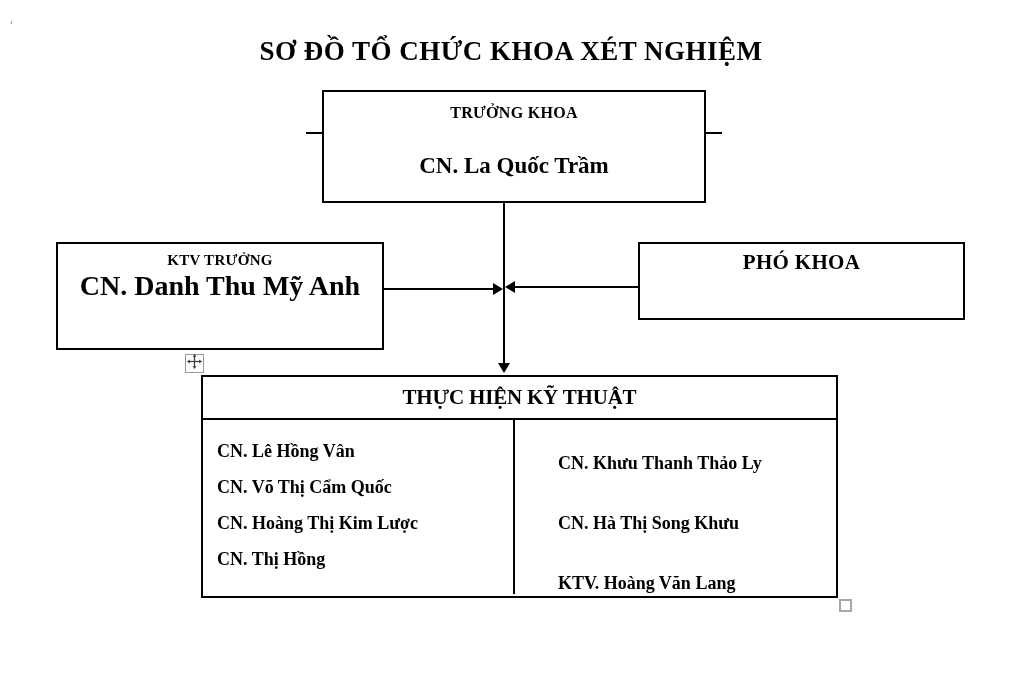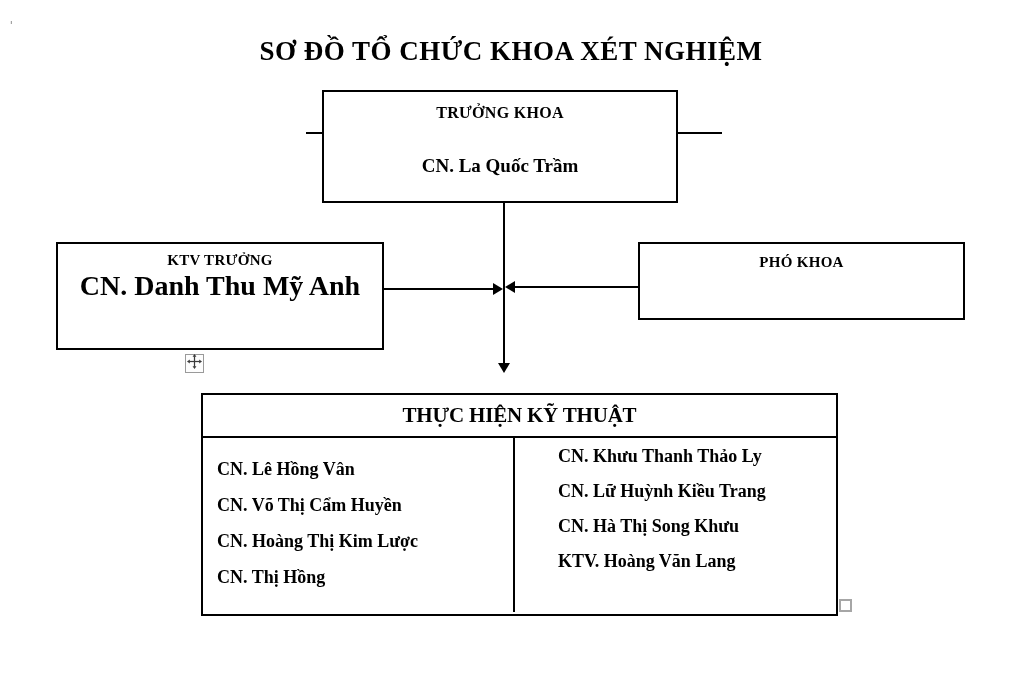--- a/index.html
+++ b/index.html
@@ -17,61 +17,61 @@
   }
 
   .chart-title {
     left:-6px; top:36px; width:1034px; text-align:center;
     font-size:27px; font-weight:bold; letter-spacing:0.5px;
   }
 
   
   .org-box { border:2px solid #000; background:#fff; }
 
-  .head-box { left:322px; top:90px; width:356px; height:113px; }
+  .head-box { left:322px; top:90px; width:384px; height:113px; }
   .head-box .role {
     height:41px; display:flex; align-items:center; justify-content:center;
     font-size:16px; font-weight:bold; letter-spacing:0.3px;
   }
   .head-box .name {
     height:66px; display:flex; align-items:center; justify-content:center;
-    font-size:19px; font-weight:bold;
+    font-size:23px; font-weight:bold;
   }
   .head-divider { left:306px; top:132px; width:416px; height:2px; background:#000; }
 
   .ktv-box { left:56px; top:242px; width:328px; height:108px; padding-top:5px; text-align:center; }
   .ktv-box .role { font-size:15px; font-weight:bold; line-height:23px; letter-spacing:0.3px; }
   .ktv-box .name { font-size:28px; font-weight:bold; line-height:27px; }
 
   .deputy-box { left:638px; top:242px; width:327px; height:78px; padding-top:8px; text-align:center; }
-  .deputy-box .role { font-size:15px; font-weight:bold; line-height:20px; letter-spacing:0.3px; }
+  .deputy-box .role { font-size:21px; font-weight:bold; line-height:20px; letter-spacing:0.3px; }
 
   
   .line { background:#000; }
   .v-line   { left:503px; top:203px; width:2px; height:161px; }
   .h-line-l { left:384px; top:288px; width:110px; height:2px; }
   .h-line-r { left:514px; top:286px; width:124px; height:2px; }
   .arrow { width:0; height:0; }
   .arrow-down  { left:498px; top:363px; border-left:6px solid transparent; border-right:6px solid transparent; border-top:10px solid #000; }
   .arrow-right { left:493px; top:283px; border-top:6px solid transparent; border-bottom:6px solid transparent; border-left:10px solid #000; }
   .arrow-left  { left:505px; top:281px; border-top:6px solid transparent; border-bottom:6px solid transparent; border-right:10px solid #000; }
 
   
-  .tech-table { left:201px; top:393px; width:637px; height:223px; border:2px solid #000; background:#fff; }
+  .tech-table { left:201px; top:375px; width:637px; height:223px; border:2px solid #000; background:#fff; }
   .tech-header {
     height:43px; border-bottom:2px solid #000;
     display:flex; align-items:center; justify-content:center;
     font-size:21px; font-weight:bold; letter-spacing:-0.2px;
   }
   .tech-body { display:flex; height:174px;gap:31px; }
   .tech-col-left  { width:312px; border-right:2px solid #000; padding:13px 0 0 14px; }
   .tech-col-right { flex:1; padding:1px 0 0 12px; }
   .member { font-size:18px; font-weight:bold; }
   .tech-col-left  .member { line-height:36px; }
-  .tech-col-right .member { line-height:35px; }
+  .tech-col-right .member { line-height:35px;margin-top:25px; }
 
   
   .move-handle {
     left:185px; top:354px; width:19px; height:19px;
     border:1px solid #9a9a9a; background:#fdfdfd;
     display:flex; align-items:center; justify-content:center;
   }
   .resize-handle {
     left:839px; top:599px; width:13px; height:13px;
     border:2px solid #a6a6a6; background:#ffffff;
@@ -106,27 +106,26 @@
   <div class="abs line h-line-r"></div>
   <div class="abs arrow arrow-down"></div>
   <div class="abs arrow arrow-right"></div>
   <div class="abs arrow arrow-left"></div>
 
   <div class="abs tech-table">
     <div class="tech-header">THỰC HIỆN KỸ THUẬT</div>
     <div class="tech-body">
       <div class="tech-col-left">
         <div class="member">CN. Lê Hồng Vân</div>
-        <div class="member">CN. Võ Thị Cẩm Huyền</div>
+        <div class="member">CN. Võ Thị Cẩm Quốc</div>
         <div class="member">CN. Hoàng Thị Kim Lược</div>
         <div class="member">CN. Thị Hồng</div>
       </div>
       <div class="tech-col-right">
         <div class="member">CN. Khưu Thanh Thảo Ly</div>
-        <div class="member">CN. Lữ Huỳnh Kiều Trang</div>
         <div class="member">CN. Hà Thị Song Khưu</div>
         <div class="member">KTV. Hoàng Văn Lang</div>
       </div>
     </div>
   </div>
 
   <div class="abs move-handle">
     <span>
       <svg width="15" height="15" viewBox="0 0 17 17">
         <g stroke="#3a3a3a" stroke-width="1.4">

